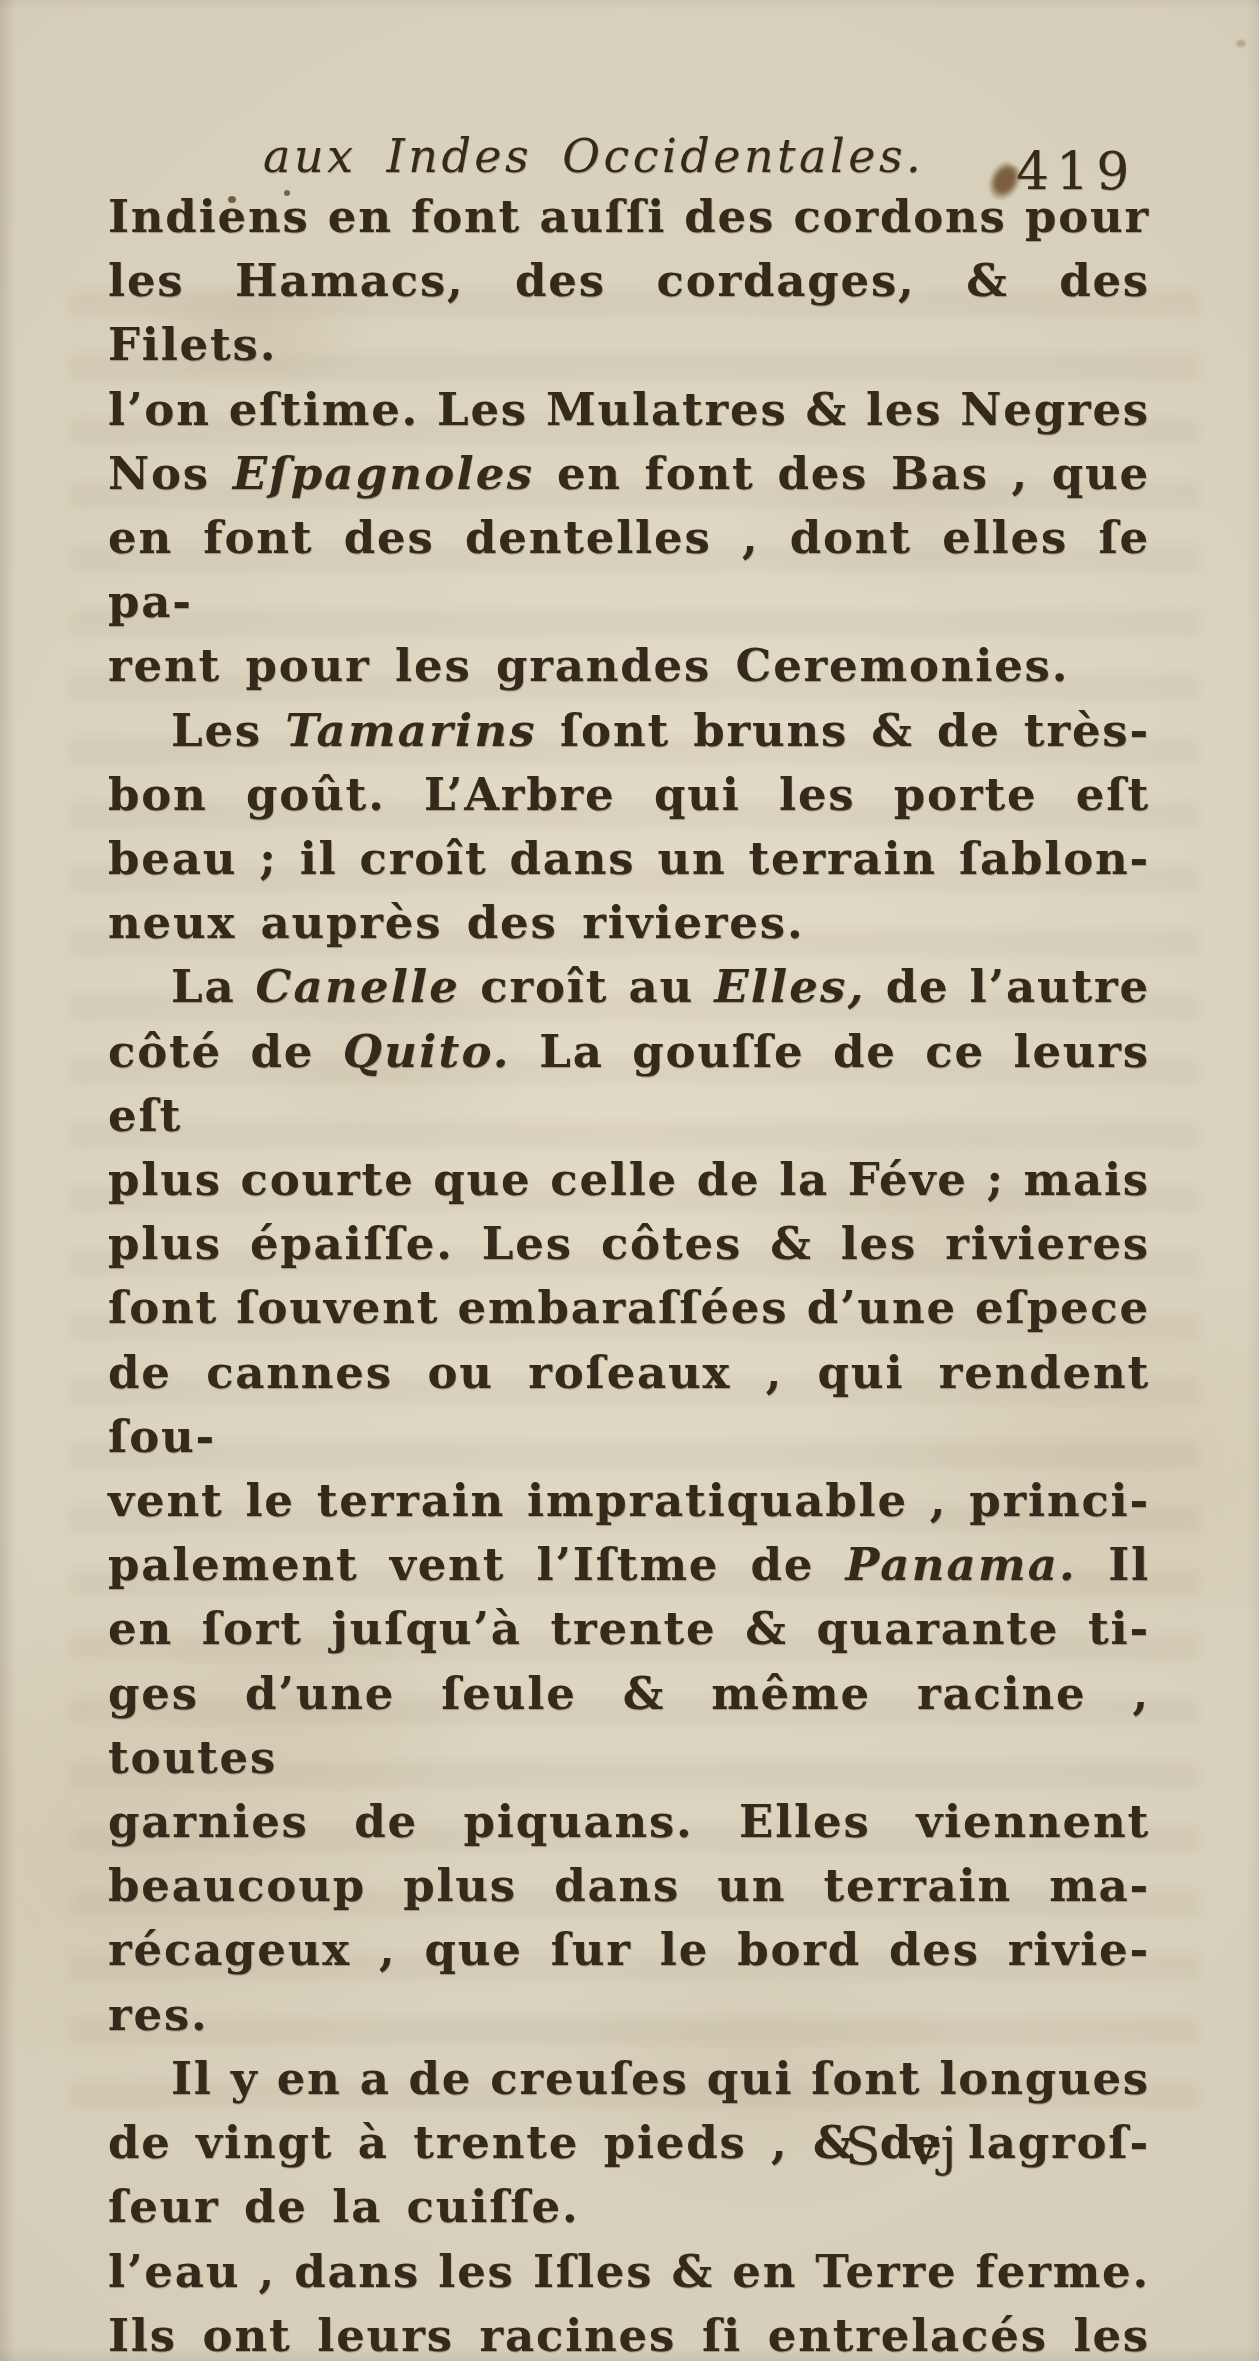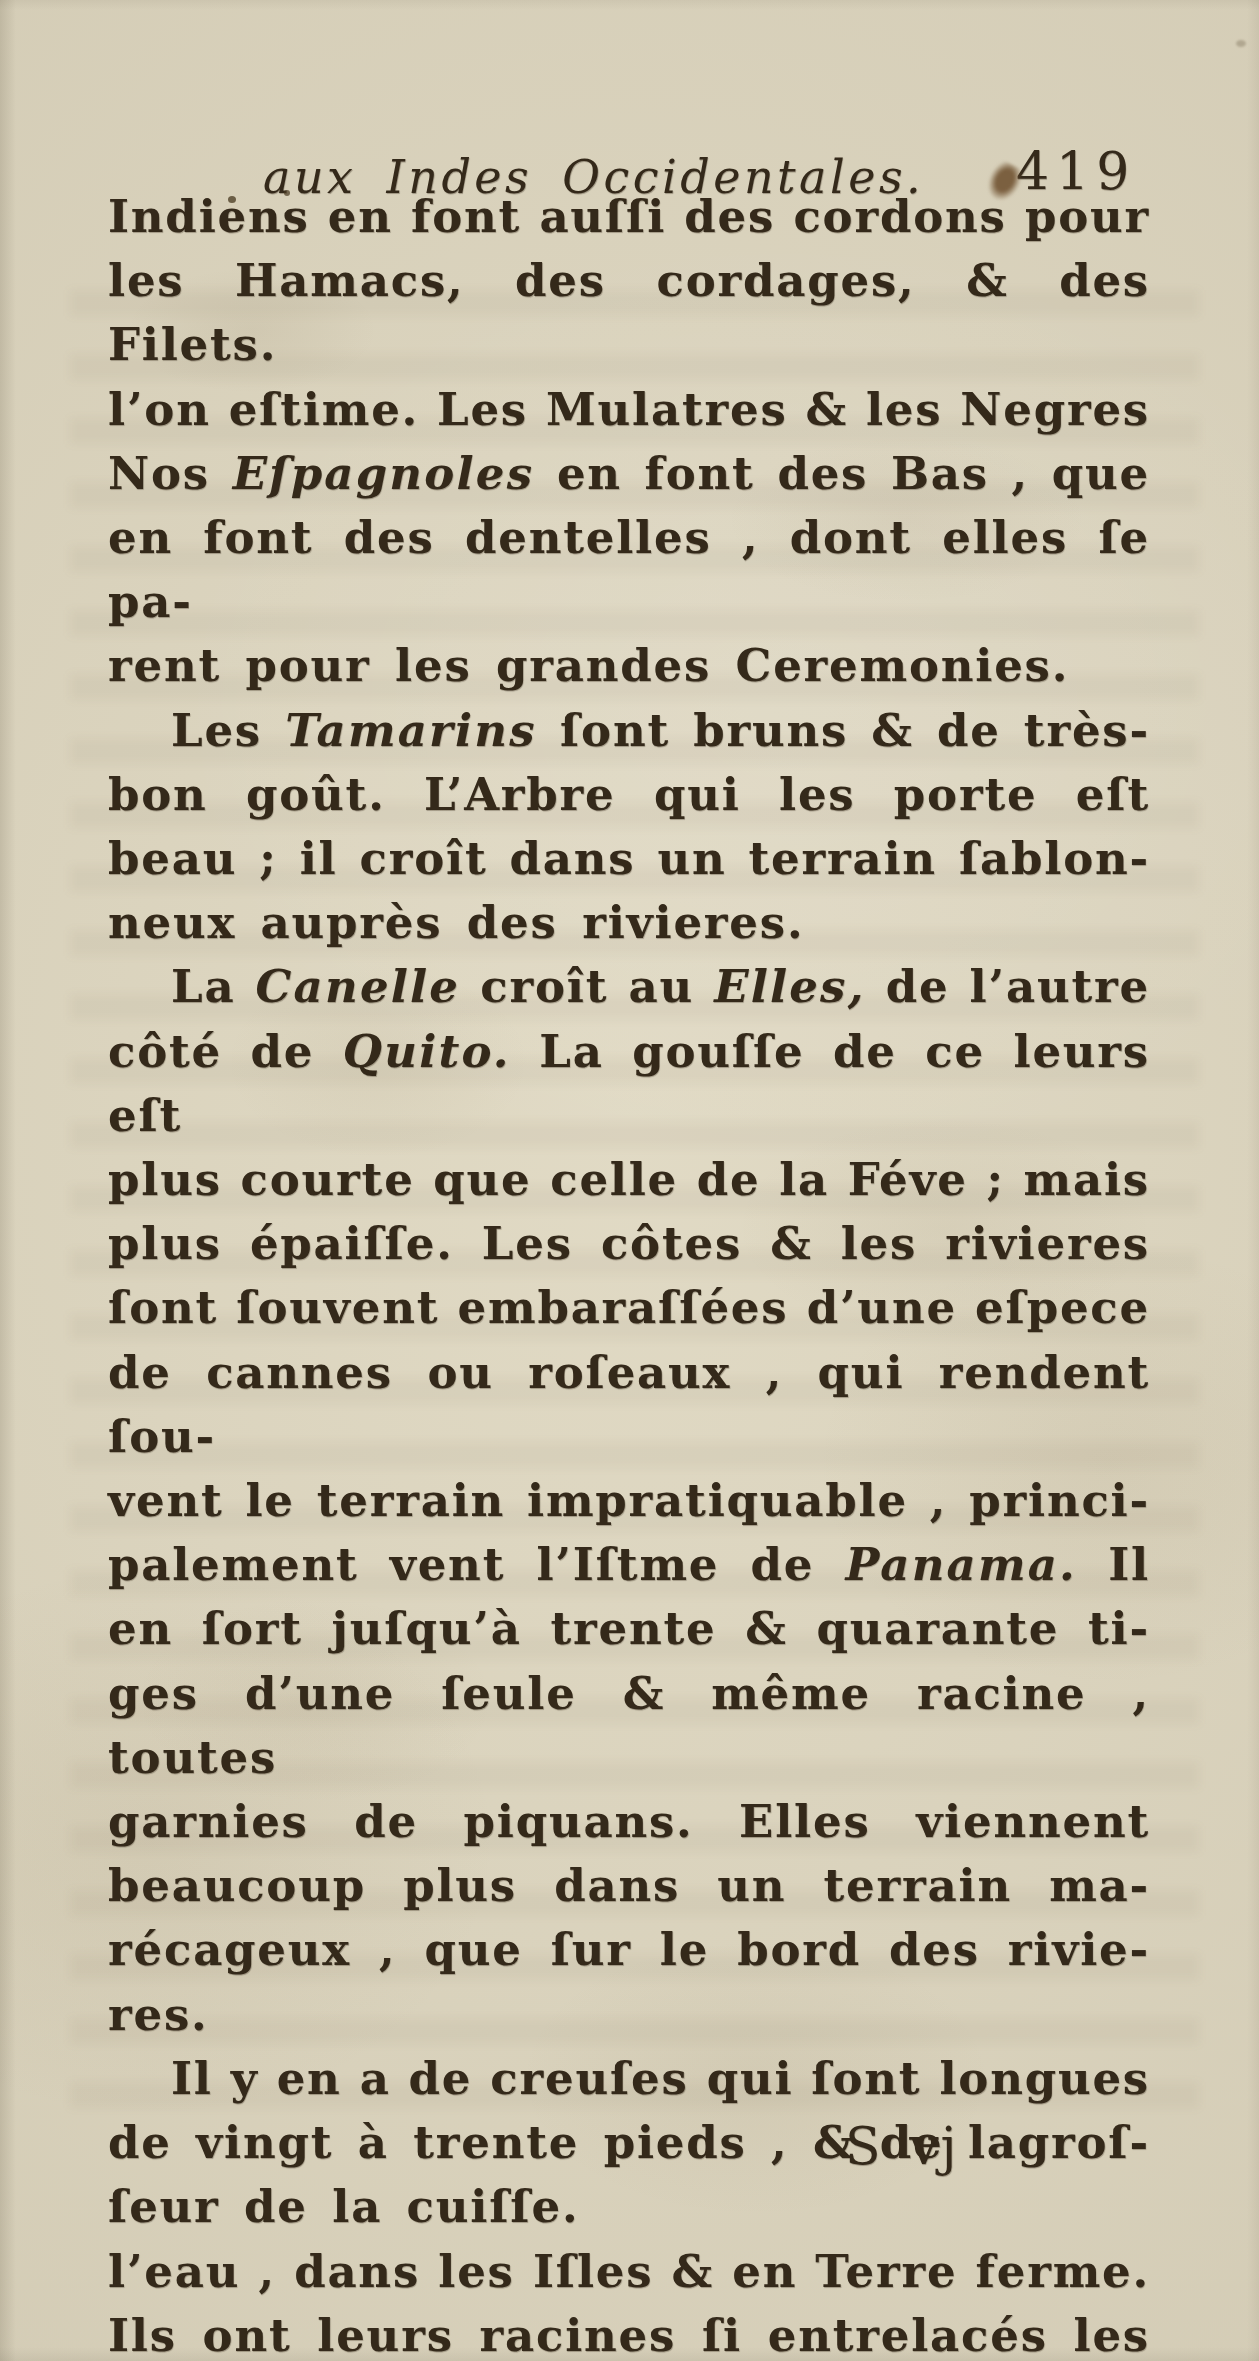--- a/index.html
+++ b/index.html
@@ -44,21 +44,20 @@
   }
 
   .running-title {
     position:absolute; left:263px; top:129px;
     font-style: italic;
     font-size: 46px;
     letter-spacing: 3.5px;
     word-spacing: 12px;
     white-space: nowrap;
     text-shadow: 0.6px 0.6px 0.7px rgba(52,41,26,0.35);
-    margin-top: 21px;
   }
   .page-number {
     position:absolute; left:1016px; top:141px;
     font-size: 52px;
     letter-spacing: 7px;
     text-shadow: 0.6px 0.6px 0.7px rgba(52,41,26,0.35);
   }
   .ink-blot {
     position:absolute; left:989px; top:163px; width:30px; height:38px;
     background: radial-gradient(ellipse at 50% 45%, rgba(107,76,42,0.85) 0 38%, rgba(107,76,42,0) 72%);

